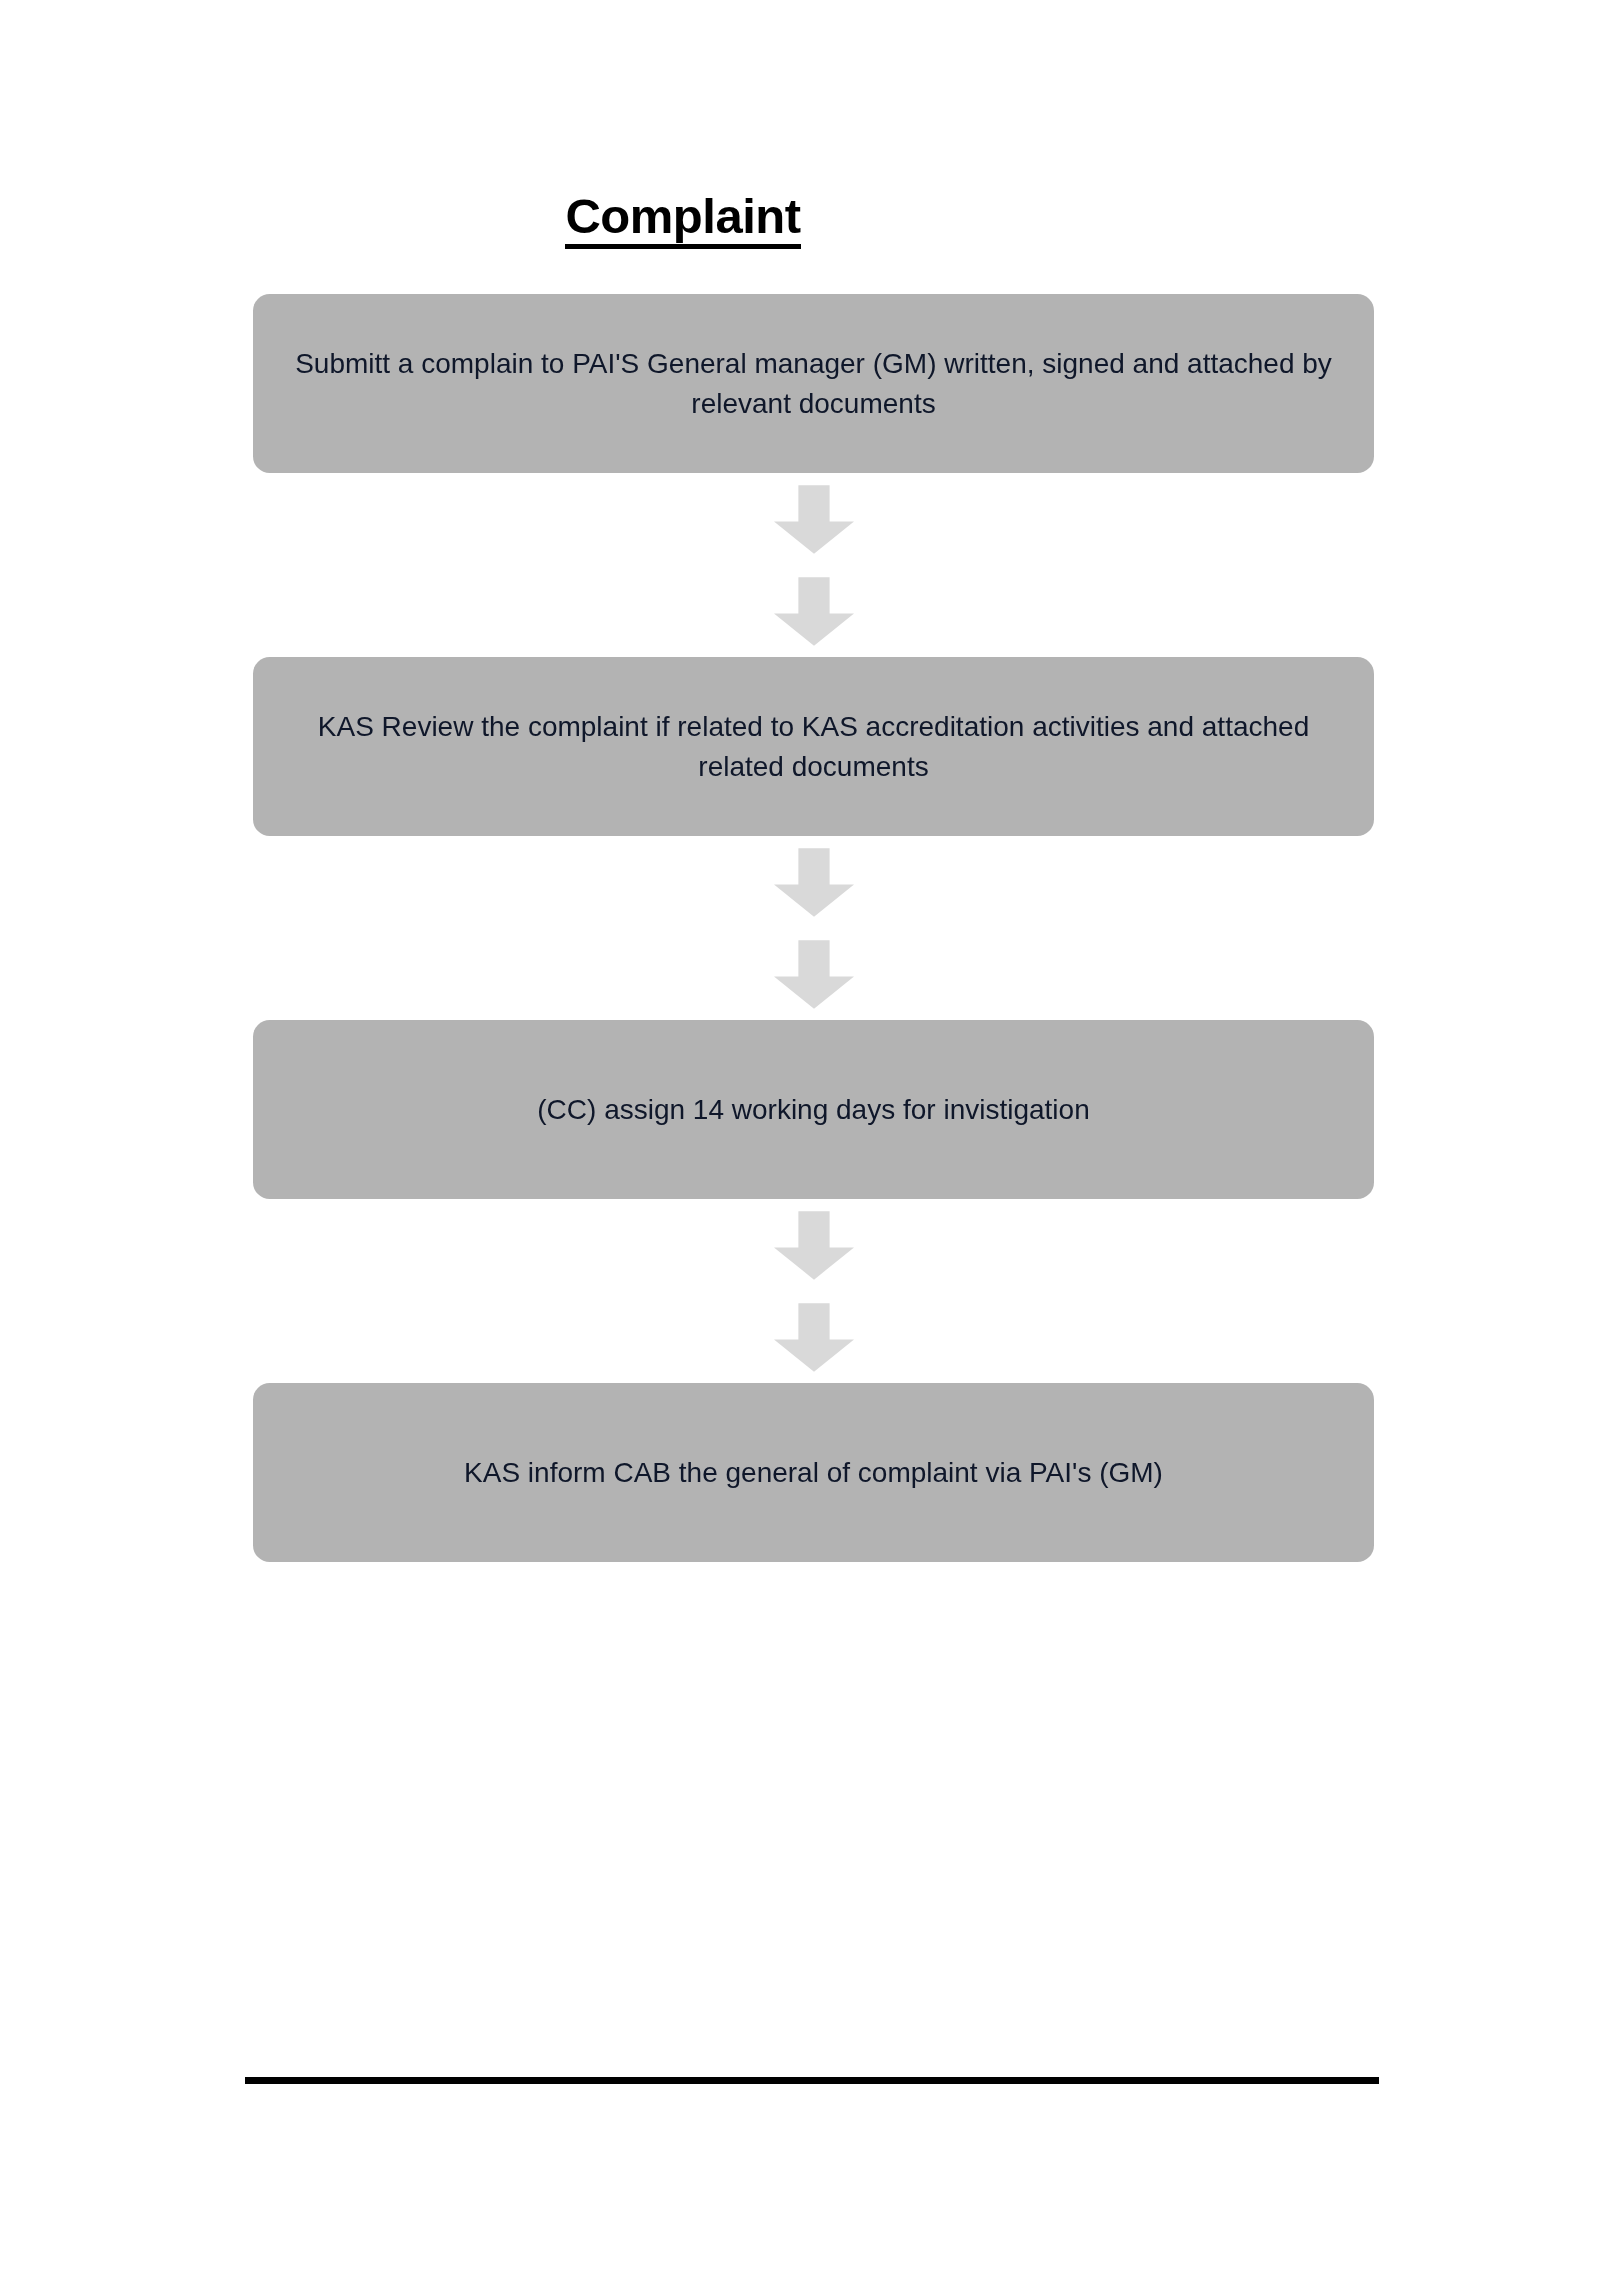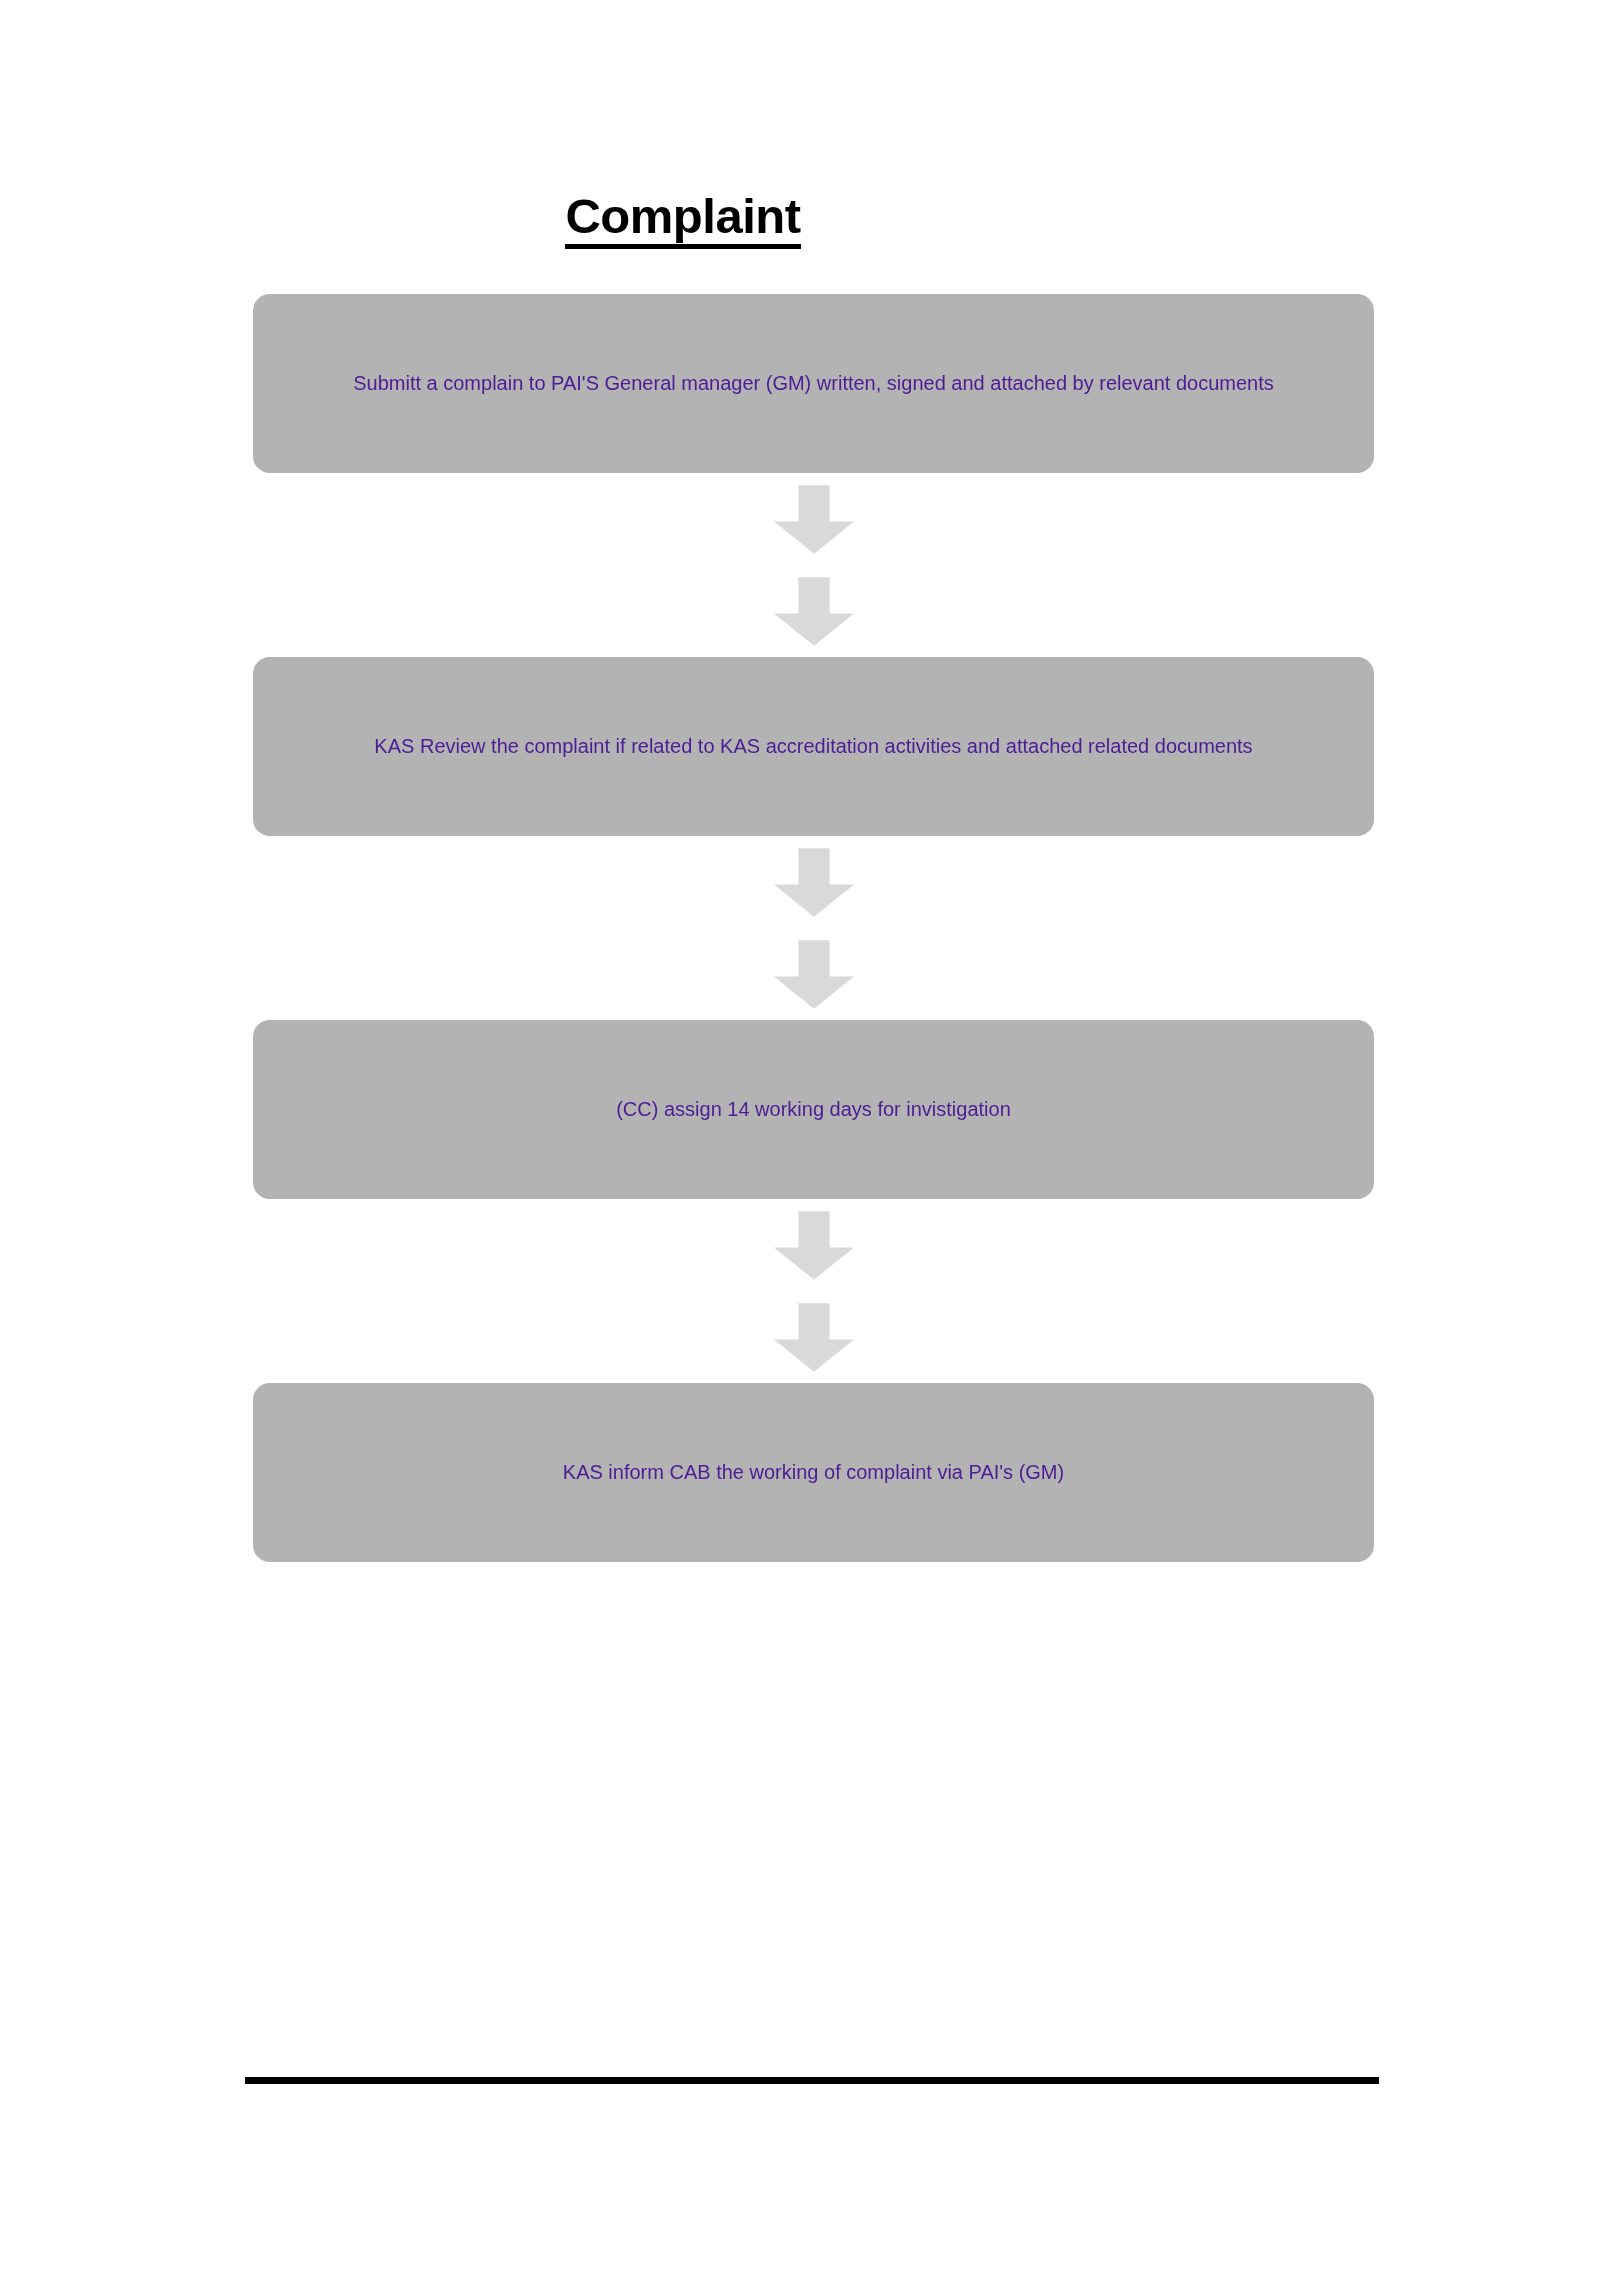--- a/index.html
+++ b/index.html
@@ -53,22 +53,22 @@
     border-radius: 16.7px;
     box-sizing: border-box;
     display: flex;
     align-items: center;
     justify-content: center;
     padding: 9.8px 35px;
   }
   .step-text {
     width: 100%;
     text-align: center;
-    color: #4c1d95;
-    font-size: 20px;
+    color: #0f172a;
+    font-size: 28px;
     line-height: 1.42;
     white-space: pre-line;
   }
 
   
   .h-183 { height: 179px; }
 
   
   .arrow-gap {
     position: relative;
@@ -167,21 +167,21 @@
 
     <div class="arrow-gap">
       <span class="arrow">
         <svg viewBox="0 0 82 70" xmlns="http://www.w3.org/2000/svg" aria-hidden="true">
           <polygon points="25,0 57,0 57,37 82,37 41,70 0,37 25,37" fill="#d9d9d9"></polygon>
         </svg>
       </span>
     </div>
 
     <div class="step h-183">
-      <div class="step-text">KAS inform CAB the working of complaint via PAI's (GM)</div>
+      <div class="step-text">KAS inform CAB the general of complaint via PAI's (GM)</div>
     </div>
 
   </div>
 
   <div id="bottom-rule"></div>
 
 </div>
 
 
 </body></html>

